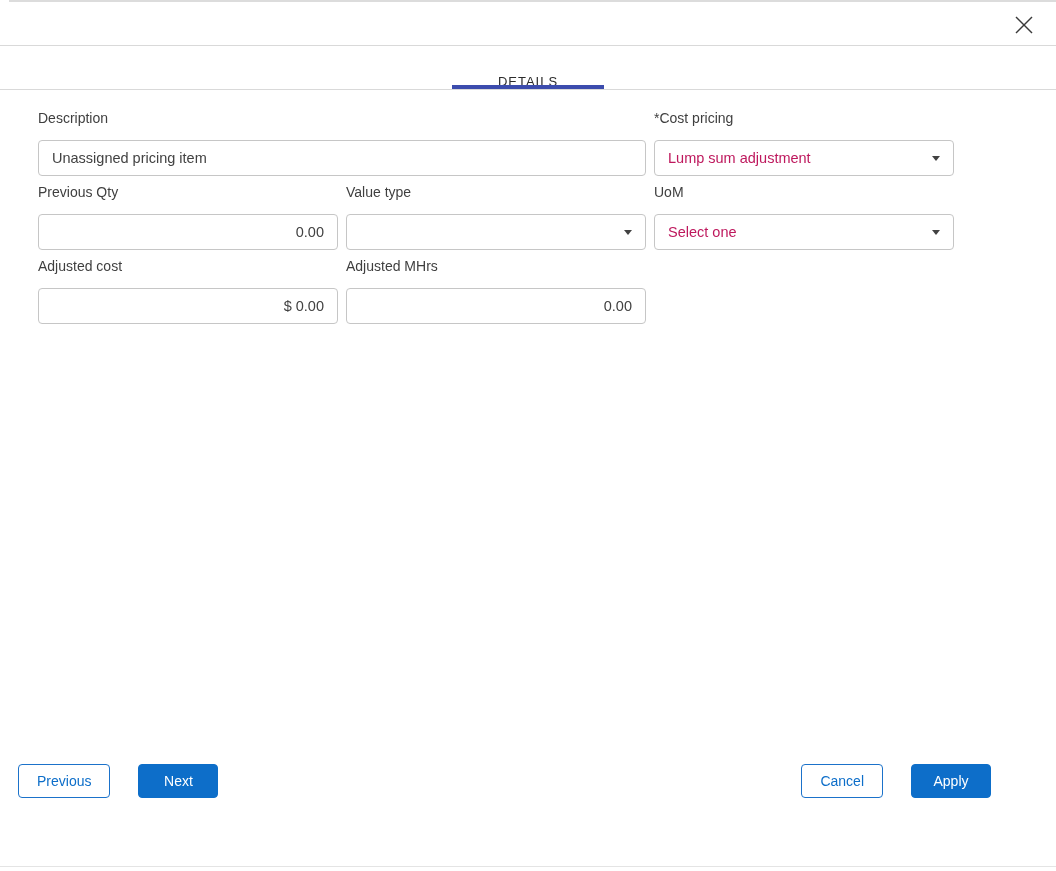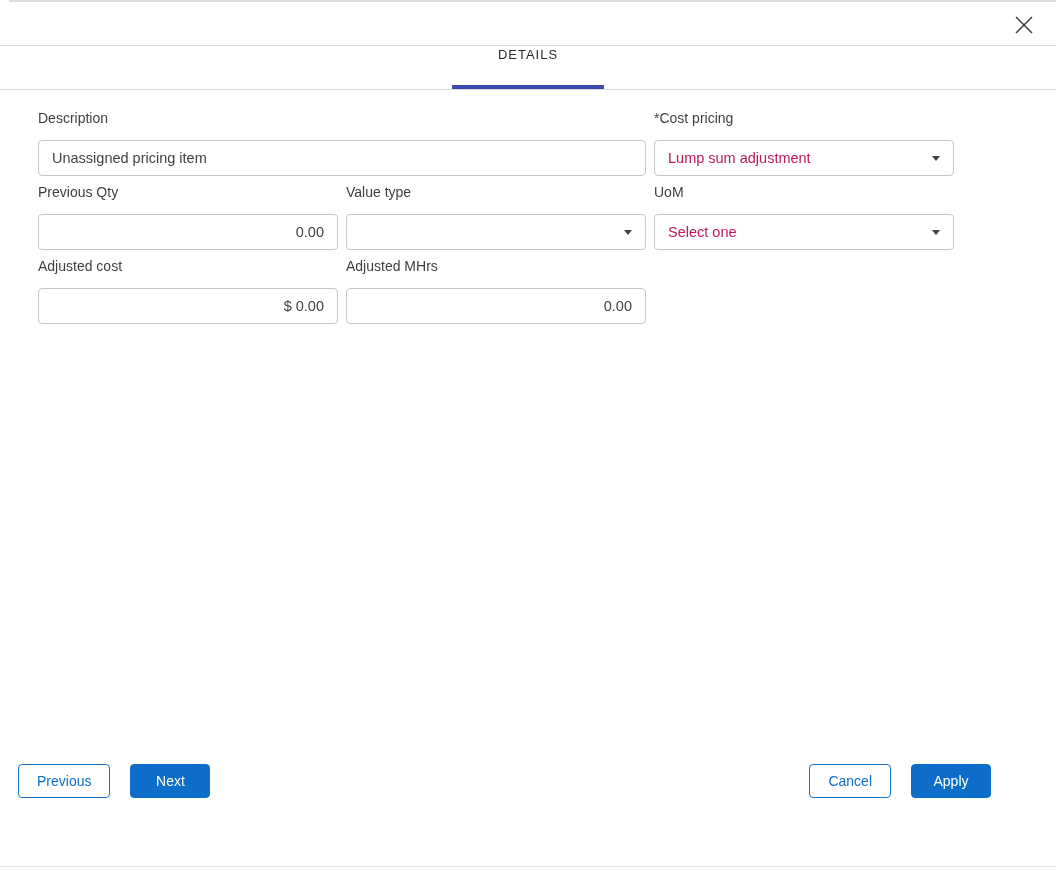--- a/index.html
+++ b/index.html
@@ -34,21 +34,21 @@
   .close-btn svg { display: block; }
   
   .tab-bar {
     position: absolute; top: 47px; left: 0; right: 0; height: 43px;
     border-bottom: 1px solid #d9d9d9;
     display: flex; justify-content: center; align-items: stretch;
     background: #fff;
   }
   .tab {
     position: relative;
-    display: flex; align-items: flex-start;
+    display: flex; align-items: flex-end;
     padding: 0 46px;
     font-size: 13px; font-weight: 500;
     letter-spacing: 1px;
     color: #2b2b2b;
     cursor: pointer;
   }
   .tab .tab-underline {
     position: absolute; left: 0; right: 0; bottom: 0; height: 4px;
     background: #3c4cad;
   }
@@ -101,21 +101,21 @@
     border-right: 4.5px solid transparent;
     border-top: 5.5px solid #424242;
     margin-left: 8px;
     flex: 0 0 auto;
   }
   
   .footer {
     position: absolute; top: 764px; left: 18px; right: 65px;
     display: flex; justify-content: space-between; align-items: center;
   }
-  .btn-group { display: flex; gap: 20px; }
+  .btn-group { display: flex; gap: 28px; }
   .btn {
     height: 34px;
     min-width: 80px;
     padding: 0 18px;
     border-radius: 4px;
     font-family: "Liberation Sans", "DejaVu Sans", sans-serif;
     font-size: 14px;
     cursor: pointer;
     display: inline-flex; align-items: center; justify-content: center;
   }

